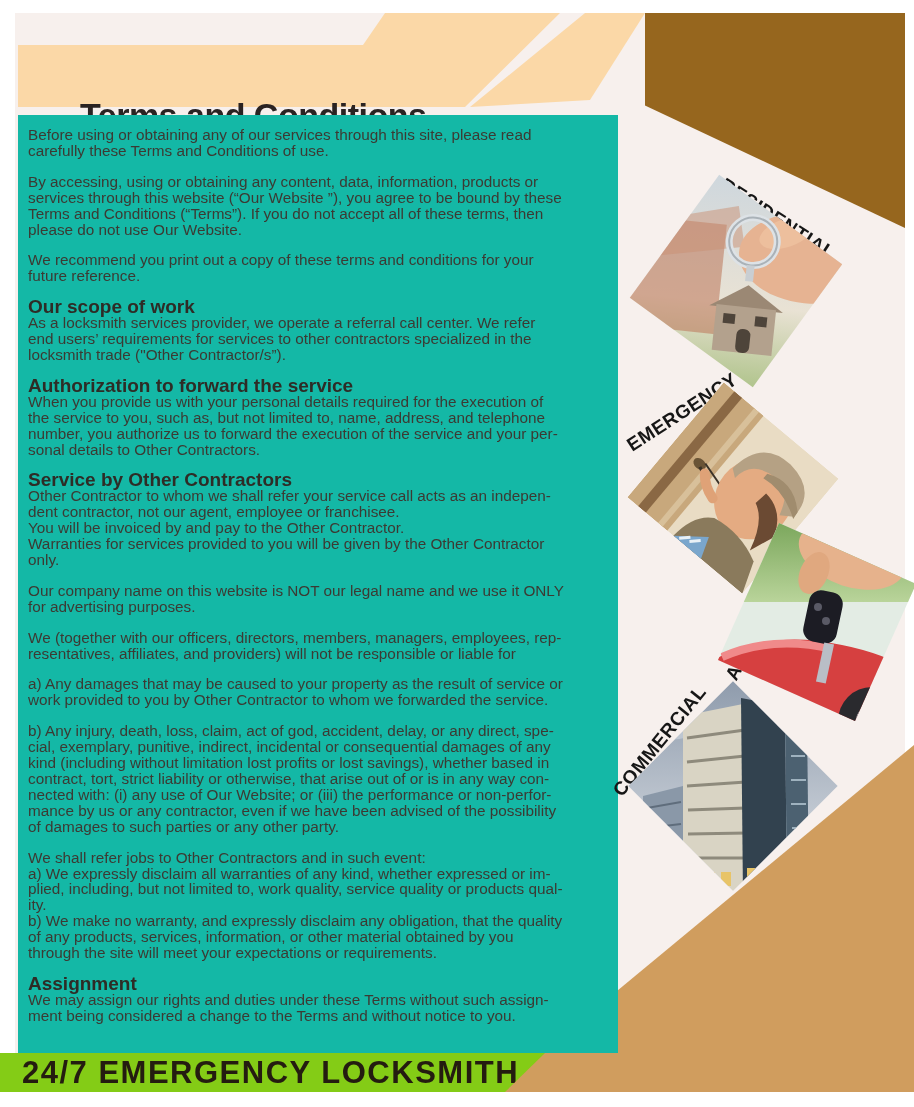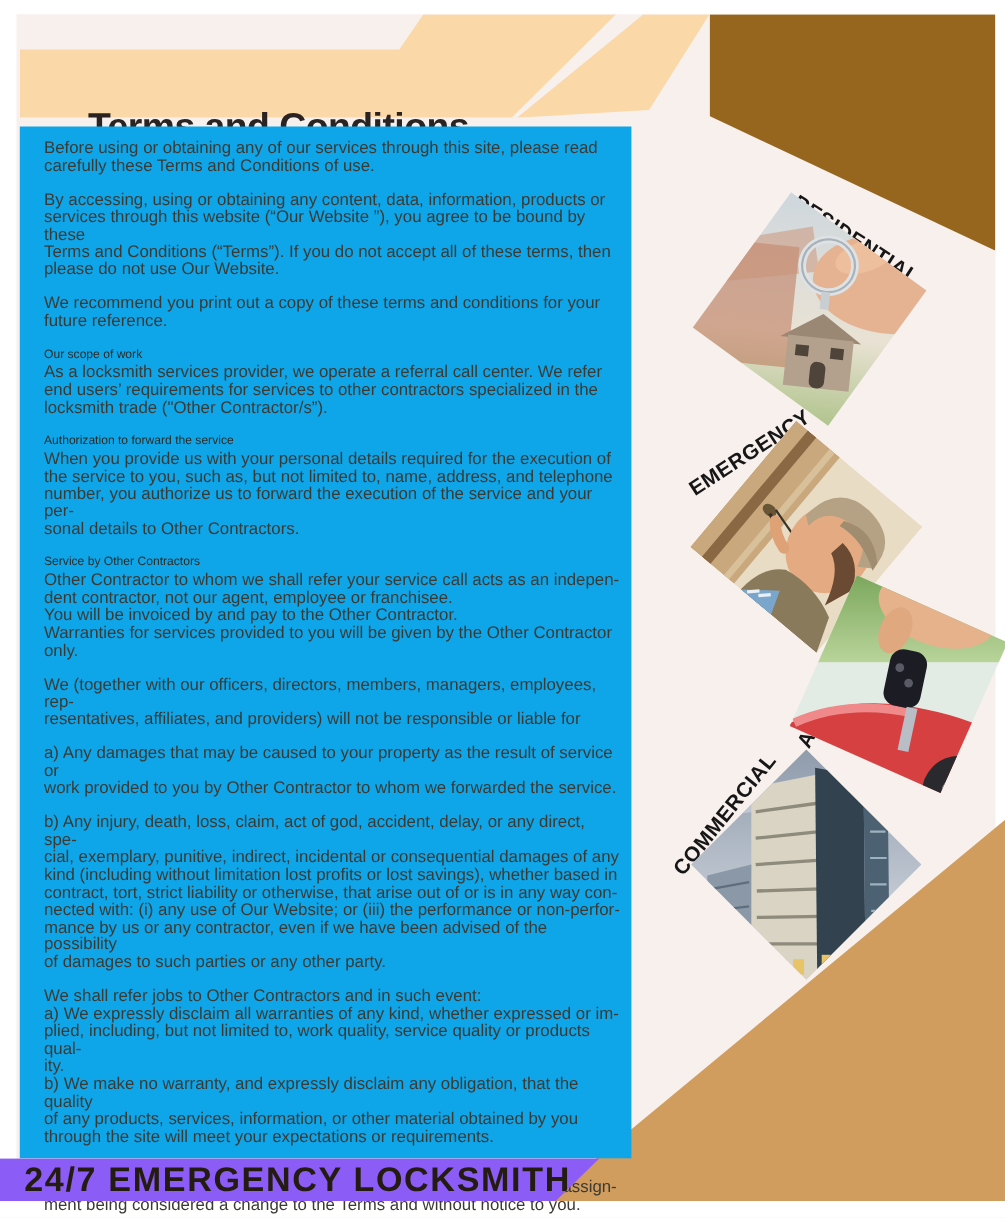--- a/index.html
+++ b/index.html
@@ -1,42 +1,42 @@
 <!DOCTYPE html>
 <html><head>
 <meta charset="utf-8">
 <style>
   html,body{margin:0;padding:0;background:#fff;}
   .page{position:relative;width:914px;height:1107px;background:#ffffff;overflow:hidden;
         font-family:"Liberation Sans",sans-serif;}
   
   .pink-panel{position:absolute;left:15px;top:13px;width:890px;height:1079px;background:#f7f0ed;}
-  .cream-panel{position:absolute;left:18px;top:115px;width:556px;height:938px;background:#0ea5e9;
-        box-sizing:border-box;padding:12px 10px 0 22px;}
+  .cream-panel{position:absolute;left:18px;top:115px;width:600px;height:938px;background:#14b8a6;
+        box-sizing:border-box;padding:12px 10px 0 10px;}
   
   .title-band{position:absolute;left:18px;top:13px;width:560px;height:94px;background:#fbd8a7;
         clip-path:polygon(367px 0,542px 0,447px 94px,0 94px,0 32px,345px 32px);}
   .title-arrow{position:absolute;left:460px;top:13px;width:200px;height:94px;background:#fbd8a7;
         clip-path:polygon(125px 0,185px 0,130px 87px,10px 94px);}
   .page-title{position:absolute;left:80px;top:73px;font-size:34px;font-weight:600;
         color:#2a2322;letter-spacing:-0.5px;}
   
   .brown-poly{position:absolute;left:645px;top:13px;width:260px;height:215px;background:#96661e;
         clip-path:polygon(0 0,100% 0,100% 100%,0 43%);}
   .tan-tri{position:absolute;left:495px;top:745px;width:419px;height:347px;background:#d09d5e;
         clip-path:polygon(100% 0,100% 100%,0 100%);}
   
-  .bottom-banner{position:absolute;left:0;top:1053px;width:545px;height:39px;background:#8b5cf6;
+  .bottom-banner{position:absolute;left:0;top:1053px;width:545px;height:39px;background:#84cc16;
         clip-path:polygon(0 0,100% 0,calc(100% - 40px) 100%,0 100%);
         display:flex;align-items:center;}
   .bottom-banner .banner-text{font-size:31px;font-weight:800;letter-spacing:1.5px;color:#241c10;
         margin-left:22px;white-space:nowrap;}
   
   .section{margin:0 0 15px 0;color:#3c3a33;font-size:15.3px;line-height:15.9px;}
-  .section h2{margin:0;font-size:11px;line-height:15.9px;font-weight:400;color:#2e2c26;}
+  .section h2{margin:0;font-size:19px;line-height:15.9px;font-weight:700;color:#2e2c26;}
   .section p{margin:0;white-space:pre-line;}
   
   .svc-label{position:absolute;font-size:19px;font-weight:700;letter-spacing:0.5px;color:#161616;
         transform-origin:left center;white-space:nowrap;}
   .lbl-residential{left:722px;top:172px;transform:rotate(33deg);}
   .lbl-emergency{left:629px;top:436px;transform:rotate(-33deg);}
   .lbl-automotive{left:731px;top:668px;transform:rotate(-63deg);}
   .lbl-commercial{left:617px;top:783px;transform:rotate(-51deg);}
   
   .diamond{position:absolute;overflow:hidden;}
@@ -103,20 +103,25 @@
 
   <div class="section">
     <h2>Service by Other Contractors</h2>
     <p>Other Contractor to whom we shall refer your service call acts as an indepen-
 dent contractor, not our agent, employee or franchisee.
 You will be invoiced by and pay to the Other Contractor.
 Warranties for services provided to you will be given by the Other Contractor
 only.</p>
   </div>
 
+  <div class="section">
+
+    <p>Our company name on this website is NOT our legal name and we use it ONLY
+for advertising purposes.</p>
+  </div>
 
   <div class="section">
     <p>We (together with our officers, directors, members, managers, employees, rep-
 resentatives, affiliates, and providers) will not be responsible or liable for</p>
   </div>
 
   <div class="section">
 
     <p>a) Any damages that may be caused to your property as the result of service or
 work provided to you by Other Contractor to whom we forwarded the service.</p>

